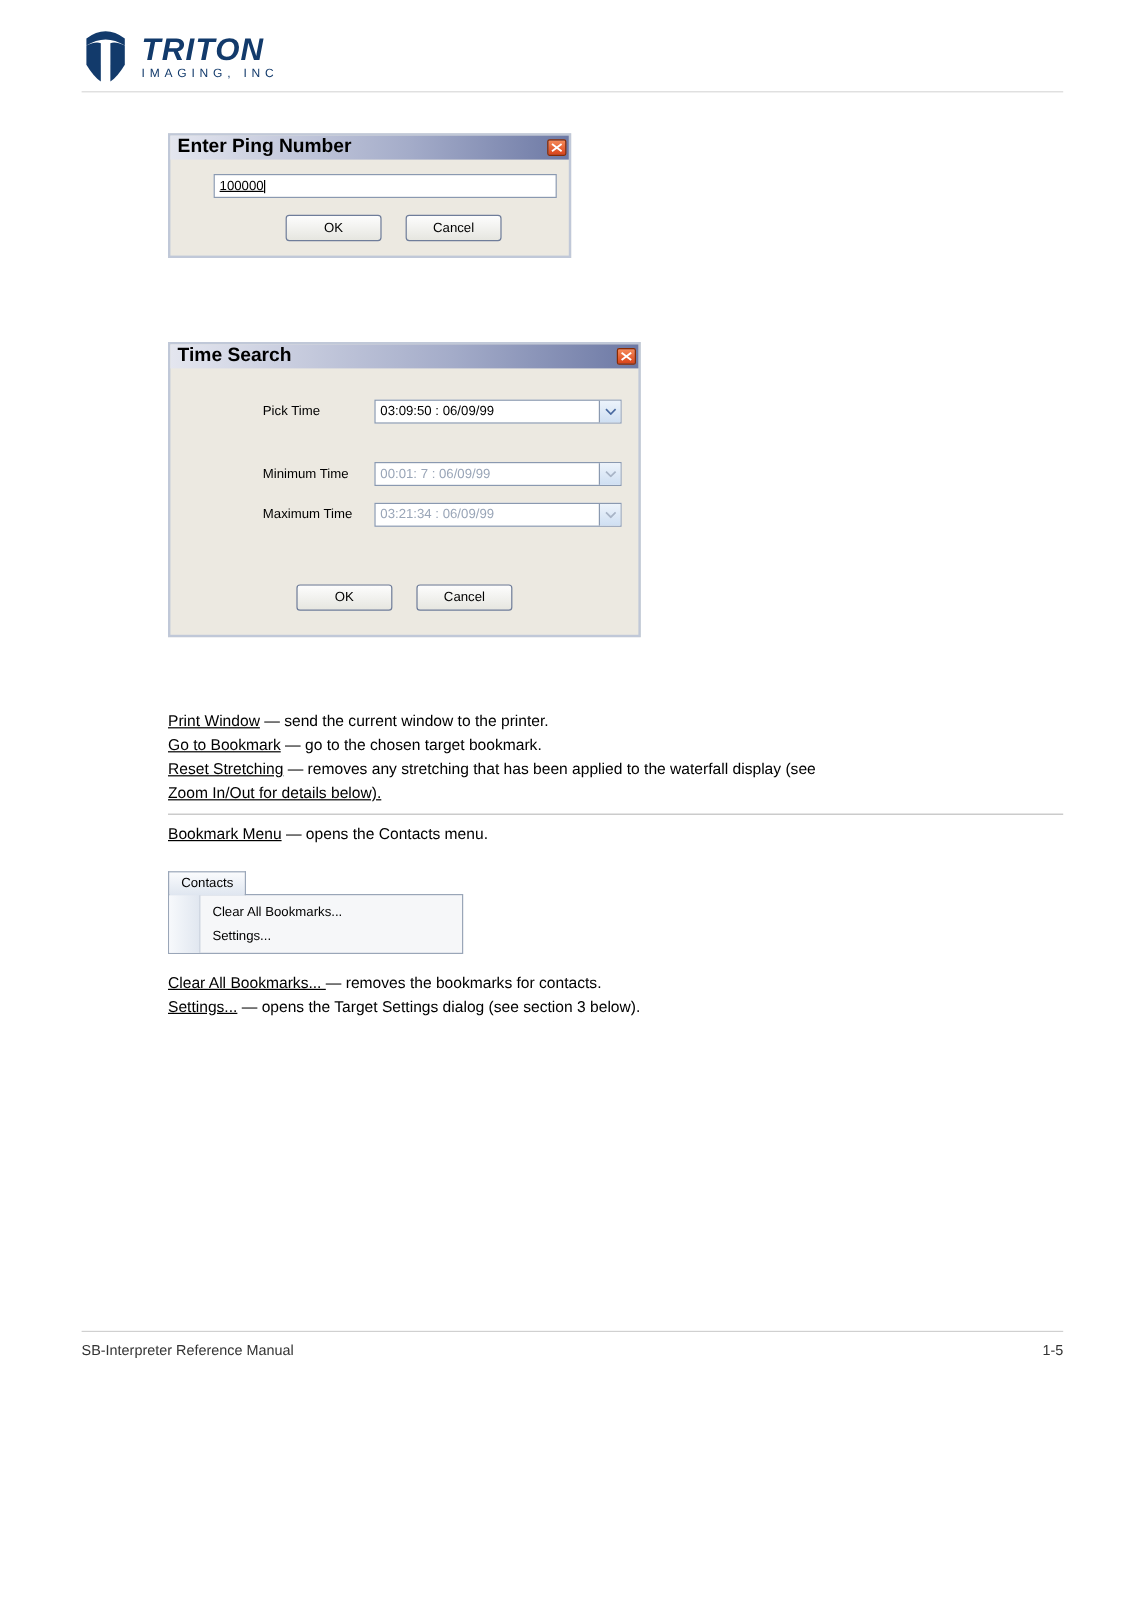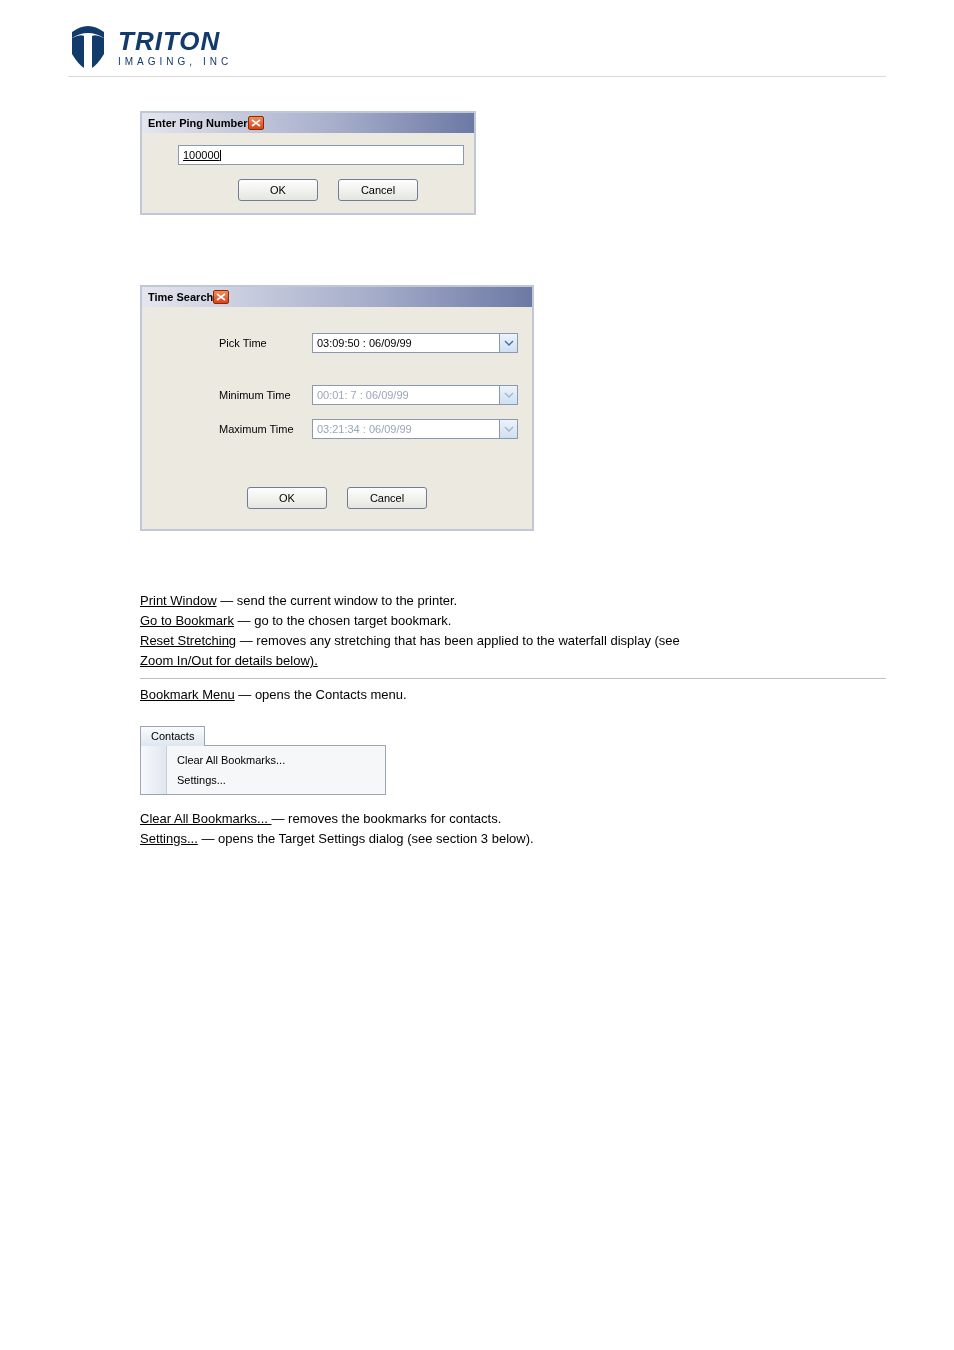--- a/index.html
+++ b/index.html
@@ -45,25 +45,26 @@
   
   .dialog {
     border: 2px solid #c0c8d8;
     background: #ece9e1;
     margin-left: 72px;
   }
   .titlebar {
     height: 20px;
     display: flex;
     align-items: center;
+    justify-content: space-between;
     padding: 0 2px 0 6px;
     background: linear-gradient(to right, #e4e6ef 0%, #a4acc9 60%, #6d79a5 100%);
     color: #000;
     font-weight: bold;
-    font-size: 11px;
+    font-size: 16px;
   }
   .close-btn {
     width: 16px;
     height: 14px;
     border: 1px solid #8a2a00;
     background: linear-gradient(#f58a5a, #d9431a);
     display: flex;
     align-items: center;
     justify-content: center;
     border-radius: 2px;
@@ -351,13 +352,17 @@
         </div>
       </div>
     </div>
   </div>
 
   <div class="para2">
     <div><span class="u">Clear All Bookmarks... </span><span>— removes the bookmarks for contacts.</span></div>
     <div><span class="u">Settings...</span><span> — opens the Target Settings dialog (see section 3 below).</span></div>
   </div>
 
+  <div class="footer">
+    <span>SB-Interpreter Reference Manual</span>
+    <span>1-5</span>
+  </div>
 </div>
 
 </body></html>

